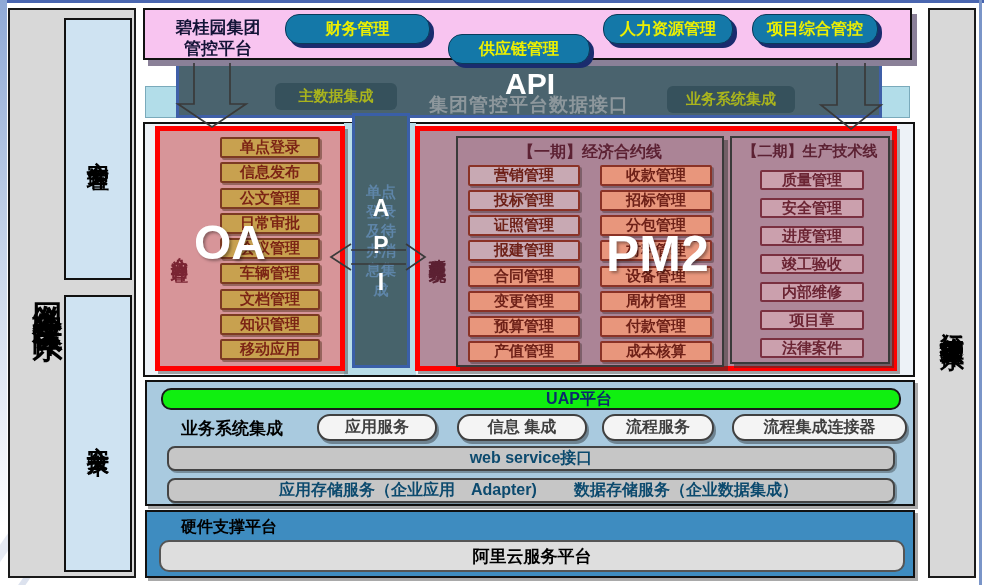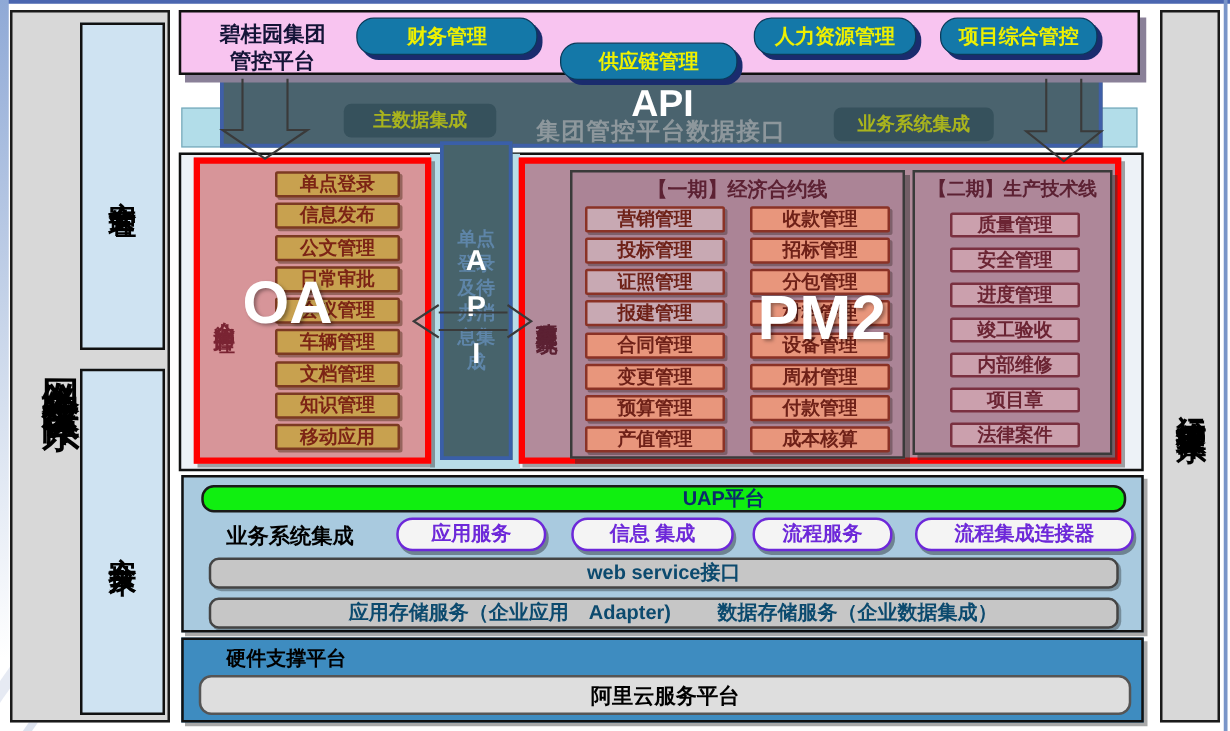--- a/index.html
+++ b/index.html
@@ -89,22 +89,22 @@
   .p2-item{height:20px;background:#cba0ad;border:2px solid #7a3040;border-radius:2px;color:#6b2433;
     font-size:15px;font-weight:bold;display:flex;align-items:center;justify-content:center;box-sizing:border-box;}
   .pm2-overlay{left:186px;top:94px;font-size:50px;font-weight:bold;color:#fff;text-shadow:2px 2px 3px rgba(0,0,0,.35);z-index:6;}
 
   
   .uap-box{left:145px;top:380px;width:770px;height:126px;background:#a9cadf;border:2px solid #111;
     box-shadow:3px 3px 0 rgba(40,40,40,.4);z-index:1;}
   .green-bar{left:14px;top:6px;width:740px;height:22px;background:#10ef10;border:2px solid #1a1a1a;border-radius:10px;
     display:flex;align-items:center;justify-content:center;font-size:16px;font-weight:bold;color:#0b2b6b;padding-left:96px;}
   .uap-label{left:34px;top:35px;font-size:17px;font-weight:bold;color:#000;}
-  .svc-btn{top:32px;height:27px;background:#f4f4f4;border:2px solid #6d28d9;border-radius:13px;
-    display:flex;align-items:center;justify-content:center;font-size:16px;font-weight:bold;color:#6d28d9;
+  .svc-btn{top:32px;height:27px;background:#f4f4f4;border:2px solid #404040;border-radius:13px;
+    display:flex;align-items:center;justify-content:center;font-size:16px;font-weight:bold;color:#404040;
     box-shadow:2px 3px 0 rgba(0,0,0,.35);}
   .svc-app{left:170px;width:120px;} .svc-info{left:310px;width:130px;}
   .svc-flow{left:455px;width:112px;} .svc-conn{left:585px;width:175px;}
   .gray-bar{left:20px;width:728px;height:25px;background:#c6c6c6;border:2px solid #444;border-radius:8px;
     box-shadow:2px 2px 0 rgba(0,0,0,.3);display:flex;align-items:center;font-size:16px;font-weight:bold;color:#0c4a6e;}
   .ws-bar{top:64px;justify-content:center;}
   .storage-bar{top:96px;justify-content:space-between;padding:0 95px 0 110px;}
 
   
   .hw-box{left:145px;top:510px;width:770px;height:68px;background:#3e8cc0;border:2px solid #111;

